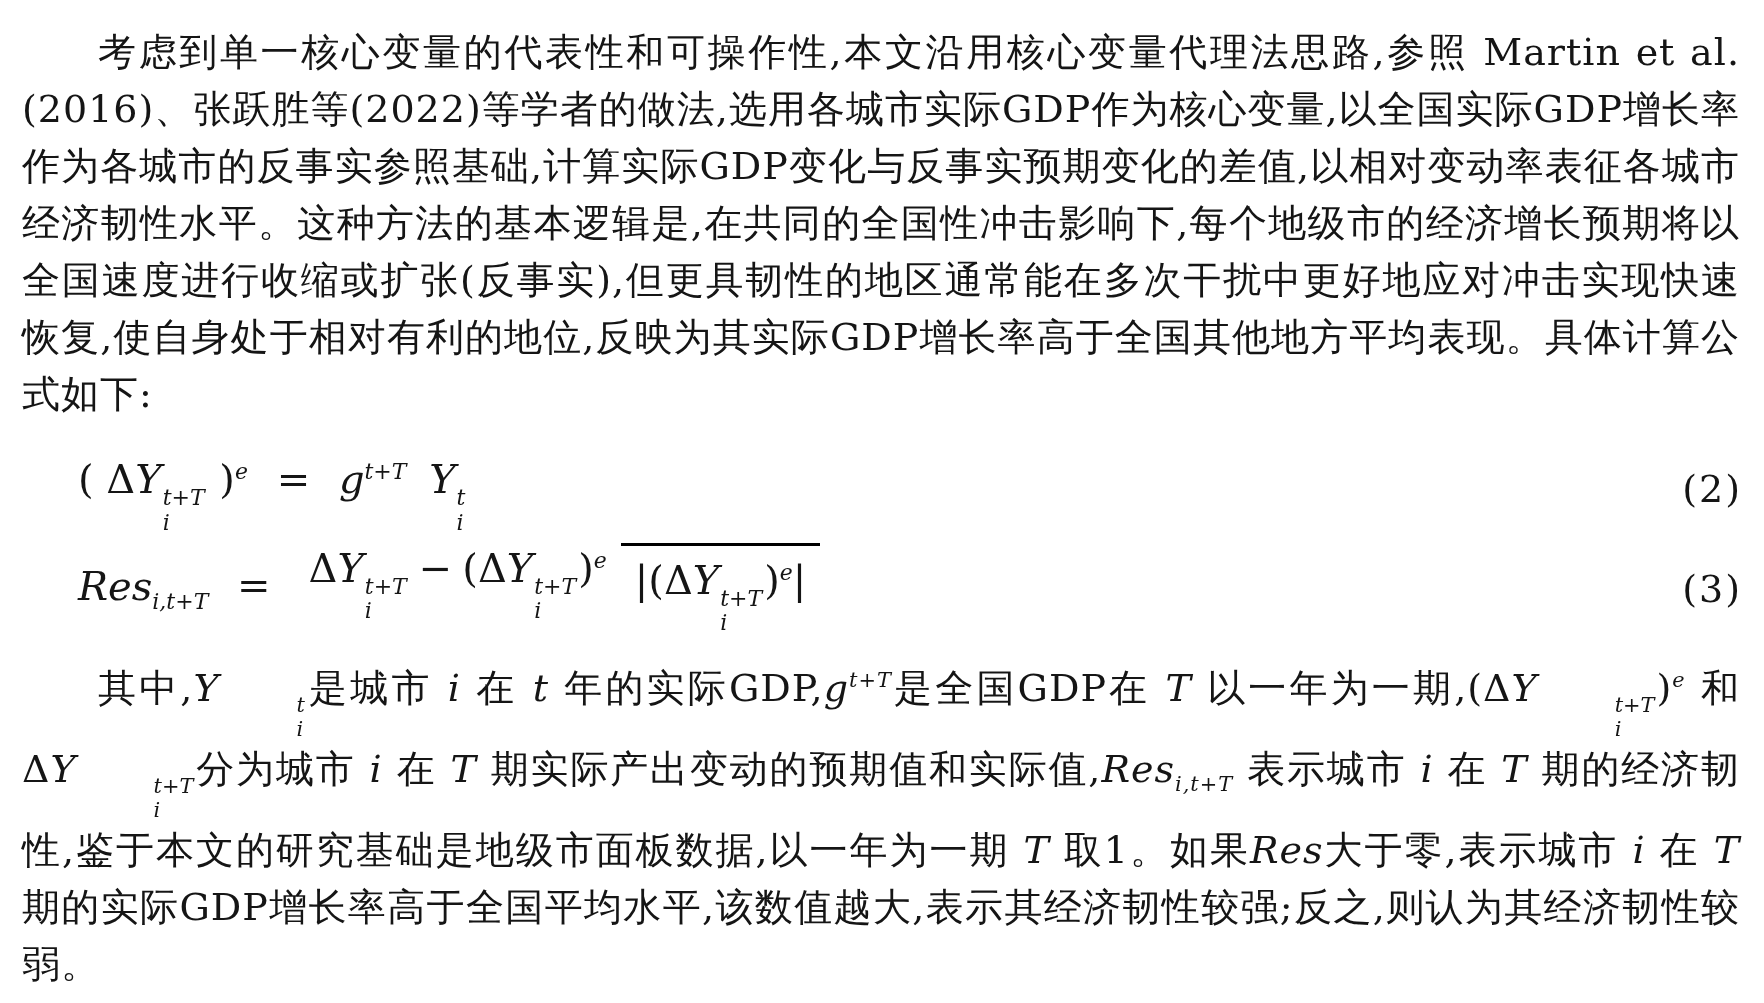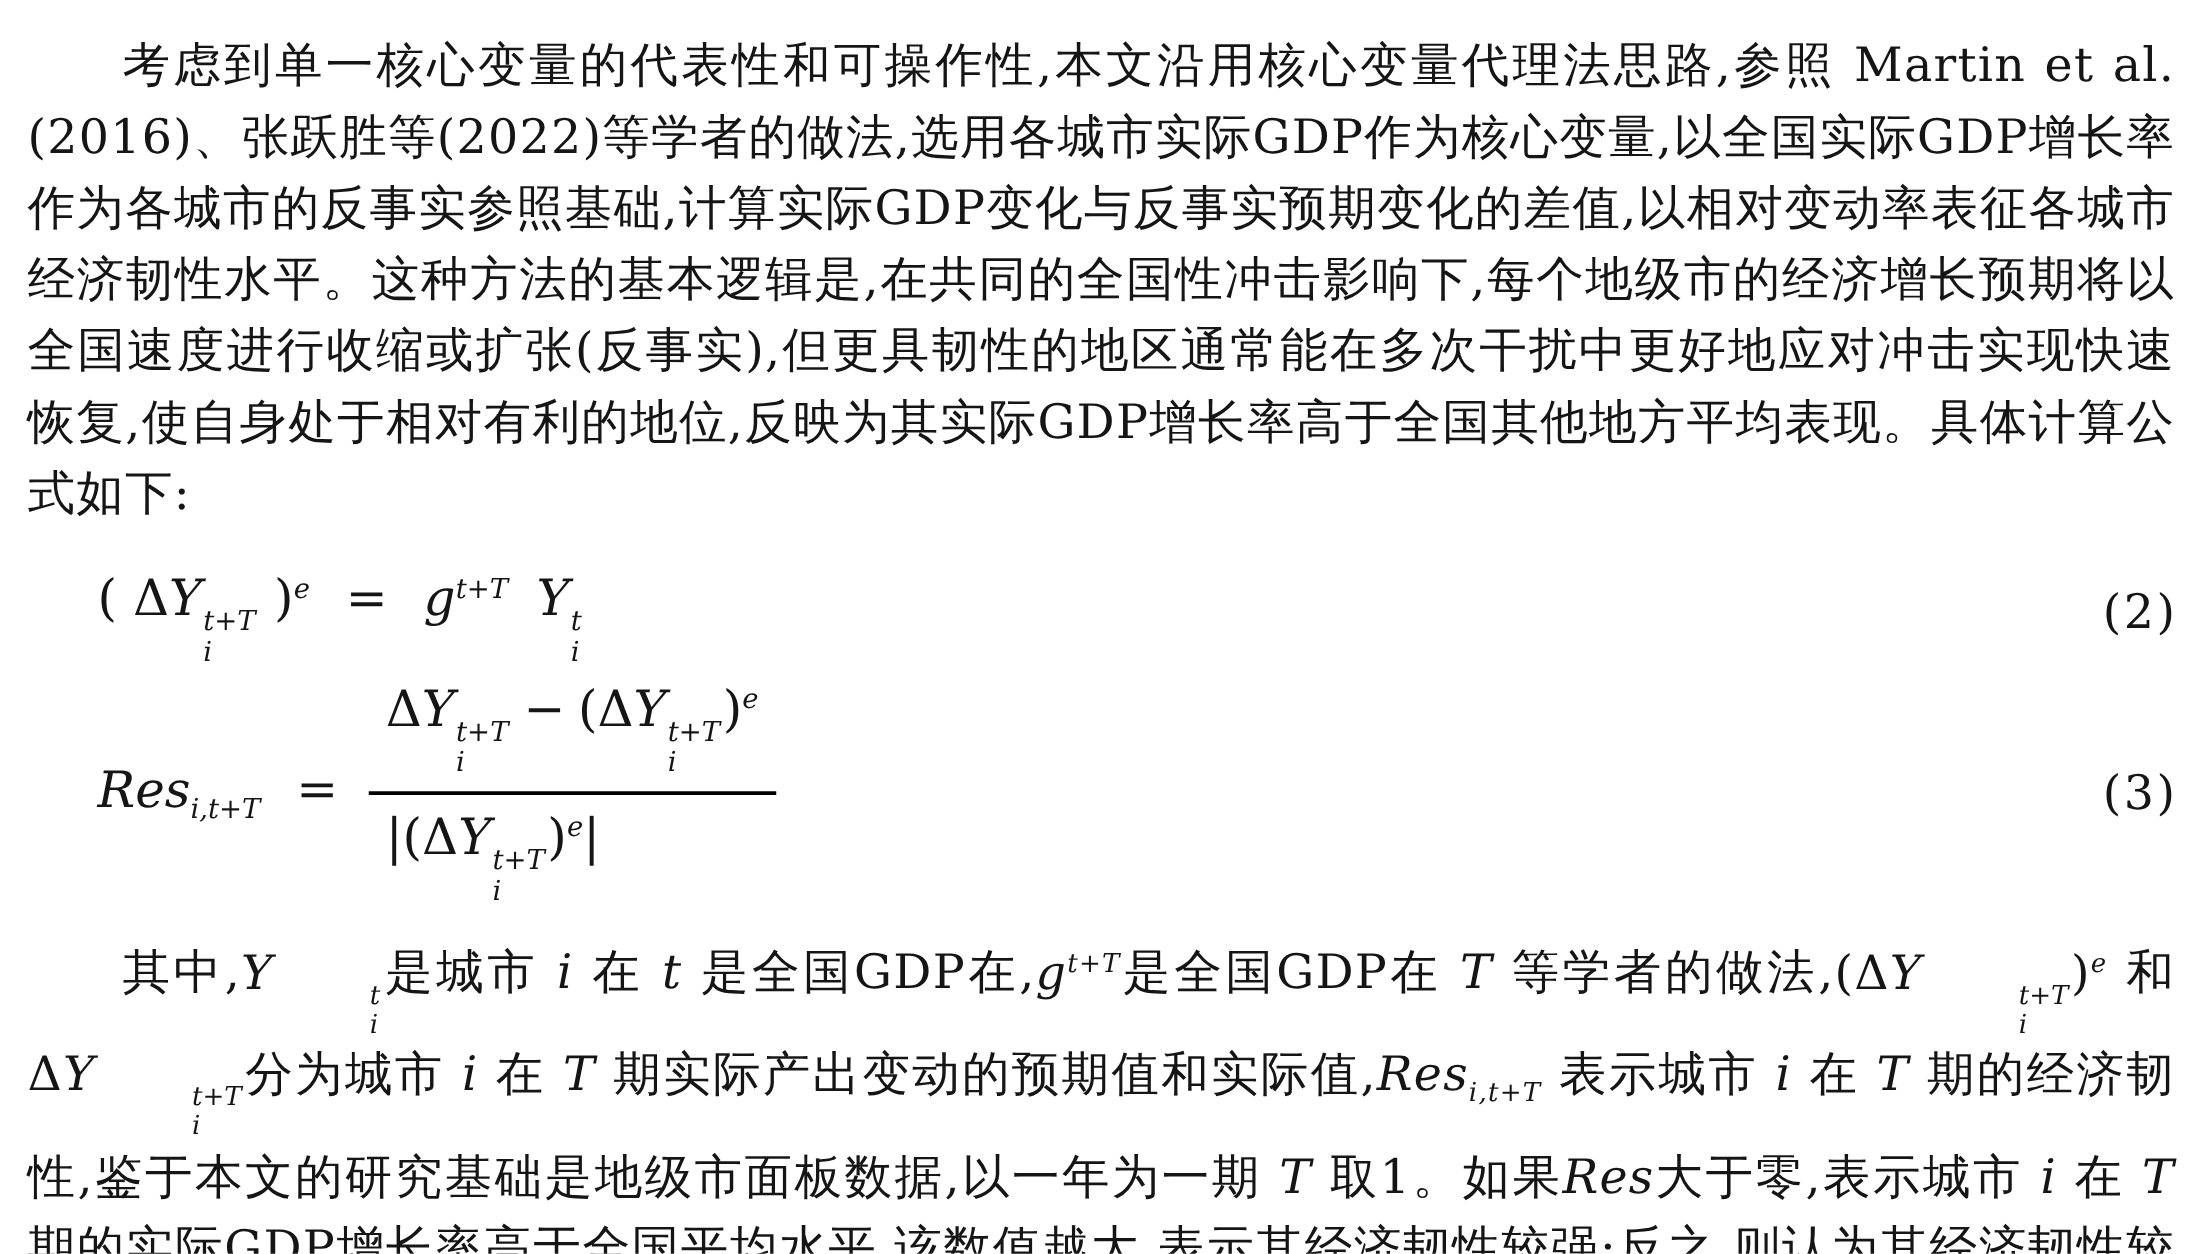--- a/index.html
+++ b/index.html
@@ -19,21 +19,21 @@
     font-size:0.55em;line-height:1.12;font-style:italic;
     vertical-align:-0.55em;letter-spacing:0;margin-left:1px;margin-right:2px;
   }
   .eq-section{margin:20px 0 16px;display:flex;flex-direction:column;gap:7px;}
   .eq-row{display:flex;justify-content:space-between;align-items:center;
     padding-left:72px;padding-right:14px;letter-spacing:0;}
   .eq-math{font-size:40px;white-space:nowrap;}
   .eq-num{font-size:38px;letter-spacing:2px;}
   .meq{margin:0 16px;}
   .mo{margin:0 10px;}
-  .frac{display:inline-flex;flex-direction:column;text-align:left;
+  .frac{display:inline-flex;text-align:left;
     vertical-align:middle;margin-left:8px;line-height:1.25;}
   .frac .num{padding:0 14px 9px;}
   .frac .den{border-top:3px solid #000000;padding:9px 14px 0;}
   .m{white-space:nowrap;}
 </style>
 </head>
 <body>
 
 <p class="para">考虑到单一核心变量的代表性和可操作性,本文沿用核心变量代理法思路,参照 Martin et al.(2016)、张跃胜等(2022)等学者的做法,选用各城市实际GDP作为核心变量,以全国实际GDP增长率作为各城市的反事实参照基础,计算实际GDP变化与反事实预期变化的差值,以相对变动率表征各城市经济韧性水平。这种方法的基本逻辑是,在共同的全国性冲击影响下,每个地级市的经济增长预期将以全国速度进行收缩或扩张(反事实),但更具韧性的地区通常能在多次干扰中更好地应对冲击实现快速恢复,使自身处于相对有利的地位,反映为其实际GDP增长率高于全国其他地方平均表现。具体计算公式如下:</p>
 
@@ -76,20 +76,20 @@
     </span>
     <span class="eq-num">(3)</span>
   </div>
 
 </div>
 
 <p class="para">
   <span>其中,</span><span class="m"><span class="it">Y</span><span class="stk">
         <span>t</span>
         <span>i</span>
-      </span></span><span>是城市 </span><span class="it">i</span><span> 在 </span><span class="it">t</span><span> 是全国GDP在,</span><span class="m"><span class="it">g</span><sup>t+T</sup></span><span>是全国GDP在 </span><span class="it">T</span><span> 等学者的做法,</span><span class="m"><span>(</span><span>Δ</span><span class="it">Y</span><span class="stk">
+      </span></span><span>是城市 </span><span class="it">i</span><span> 在 </span><span class="it">t</span><span> 年的实际GDP,</span><span class="m"><span class="it">g</span><sup>t+T</sup></span><span>是全国GDP在 </span><span class="it">T</span><span> 以一年为一期,</span><span class="m"><span>(</span><span>Δ</span><span class="it">Y</span><span class="stk">
         <span>t+T</span>
         <span>i</span>
       </span><span>)</span><sup>e</sup></span><span> 和 </span><span class="m"><span>Δ</span><span class="it">Y</span><span class="stk">
         <span>t+T</span>
         <span>i</span>
       </span></span><span>分为城市 </span><span class="it">i</span><span> 在 </span><span class="it">T</span><span> 期实际产出变动的预期值和实际值,</span><span class="m"><span class="it">Res</span><sub>i,t+T</sub></span><span> 表示城市 </span><span class="it">i</span><span> 在 </span><span class="it">T</span><span> 期的经济韧性,鉴于本文的研究基础是地级市面板数据,以一年为一期 </span><span class="it">T</span><span> 取1。如果</span><span class="it">Res</span><span>大于零,表示城市 </span><span class="it">i</span><span> 在 </span><span class="it">T</span><span> 期的实际GDP增长率高于全国平均水平,该数值越大,表示其经济韧性较强;反之,则认为其经济韧性较弱。</span>
 </p>
 
 </body></html>

